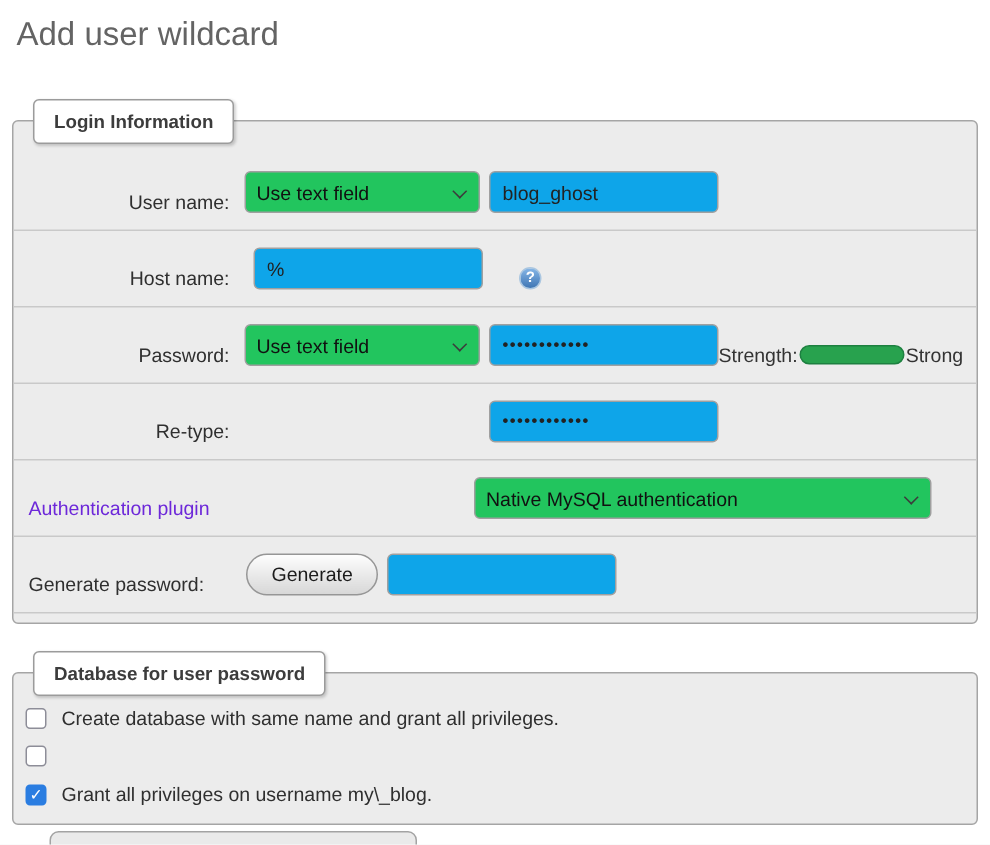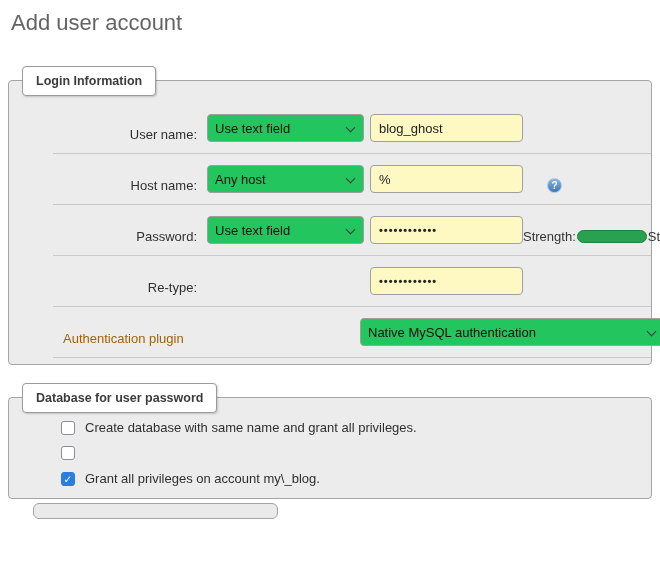--- a/index.html
+++ b/index.html
@@ -2,44 +2,44 @@
 <html><head>
 <meta charset="utf-8">
 <style>
   * { margin:0; padding:0; box-sizing:border-box; }
   html,body { width:660px; height:563px; overflow:hidden; background:#fff;
     font-family:"Liberation Sans","DejaVu Sans",sans-serif; font-size:13px; color:#2f2f2f; }
 
   .page-title { font-size:22px; font-weight:400; color:#646464; padding:10px 0 0 11px; }
 
   .pma-fieldset { position:relative; margin-left:8px; width:644px;
-    background:#ececec; border:1px solid #a5a5a5; border-radius:4px;padding-left:44px; }
+    background:#ececec; border:1px solid #a5a5a5; border-radius:4px; }
   .fieldset-login { margin-top:44px; }
   .fieldset-db { margin-top:32px; }
   .pma-legend { position:absolute; top:-15px; left:13px; background:#fff;
     border:1px solid #9b9b9b; border-radius:4px; padding:7px 13px;
     font-size:12.5px; font-weight:bold; color:#3c3c3c; box-shadow:1px 1px 2px rgba(0,0,0,0.18); }
 
   .login-body { padding:22px 0 6px 0; }
   .form-row { display:flex; align-items:flex-end; padding:11px 10px; border-bottom:1px solid #c9c9c9; }
   .row-label { width:134px; text-align:right; margin-right:10px; color:#2f2f2f; flex:none; }
-  .row-label-left { width:287px; text-align:left; margin-right:10px; color:#a16207; flex:none; }
+  .row-label-left { width:287px; text-align:left; margin-right:10px; color:#6d28d9; flex:none; }
   .row-label-gen { width:136px; text-align:left; color:#2f2f2f; flex:none; }
 
   .select-wrap { position:relative; flex:none; }
   select.pma-select { -webkit-appearance:none; appearance:none; width:157px; height:28px;
     border:1px solid #9f9f9f; border-radius:4px; background:#22c55e; padding:0 24px 0 7px;
     font-family:inherit; font-size:13px; color:#111; }
   select.pma-select.wide { width:305px; }
   .chevron { position:absolute; right:10px; top:10px; width:7px; height:7px;
     border-right:1.6px solid #3c3c3c; border-bottom:1.6px solid #3c3c3c;
     transform:rotate(45deg); pointer-events:none; }
 
   input.pma-input { width:153px; height:28px; border:1px solid #a0a0a0; border-radius:4px;
-    background:#fef9c3; padding:0 8px; font-family:inherit; font-size:13px; color:#222; margin-left:6px; }
+    background:#0ea5e9; padding:0 8px; font-family:inherit; font-size:13px; color:#222; margin-left:6px; }
   input.pma-pass { letter-spacing:1px; font-size:11px; font-weight:bold; }
   .spacer-select { width:157px; flex:none; }
 
   .strength { display:flex; align-items:center; margin-left:0; color:#333; }
   .strength-bar { width:70px; height:13px; border-radius:7px; background:#28a24e;
     border:1px solid #1d8040; margin:0 1px; }
 
   .help-icon { width:15px; height:15px; border-radius:50%; margin-left:24px;
     background:linear-gradient(#85b5e6,#3f76b4); border:1px solid #aac6e0;
     color:#fff; font-size:10px; font-weight:bold; text-align:center; line-height:14px; flex:none; cursor:pointer; }
@@ -56,45 +56,39 @@
   .checkbox.checked { background:#2a7de1; border:1.5px solid #2a7de1;
     color:#fff; font-size:10.5px; font-weight:bold; text-align:center; line-height:13px; }
   .check-label { margin-left:10px; color:#2f2f2f; }
 
   .next-legend-partial { margin:4px 0 0 33px; width:245px; height:16px;
     background:#eaeaea; border:1px solid #a3a3a3; border-radius:6px; }
 </style>
 </head>
 <body>
 
-<h1 class="page-title">Add user account</h1>
+<h1 class="page-title">Add user wildcard</h1>
 
 <div class="pma-fieldset fieldset-login">
   <div class="pma-legend">Login Information</div>
   <div class="login-body">
 
     <div class="form-row">
       <div class="row-label">User name:</div>
       <div class="select-wrap">
         <select class="pma-select">
           <option>Use text field</option>
         </select>
         <span class="chevron"></span>
       </div>
       <input class="pma-input" value="blog_ghost" style="">
     </div>
 
     <div class="form-row">
       <div class="row-label">Host name:</div>
-      <div class="select-wrap">
-        <select class="pma-select">
-          <option>Any host</option>
-        </select>
-        <span class="chevron"></span>
-      </div>
       <input class="pma-input" value="%" style="">
       <div class="help-icon">?</div>
     </div>
 
     <div class="form-row">
       <div class="row-label">Password:</div>
       <div class="select-wrap">
         <select class="pma-select">
           <option>Use text field</option>
         </select>
@@ -117,20 +111,25 @@
     <div class="form-row">
       <div class="row-label-left">Authentication plugin</div>
       <div class="select-wrap">
         <select class="pma-select wide">
           <option>Native MySQL authentication</option>
         </select>
         <span class="chevron"></span>
       </div>
     </div>
 
+    <div class="form-row" style="border-bottom:1px solid #c9c9c9;">
+      <div class="row-label-gen">Generate password:</div>
+      <button class="gen-button">Generate</button>
+      <input class="pma-input gen-input-offset" value="" style="">
+    </div>
 
   </div>
 </div>
 
 <div class="pma-fieldset fieldset-db">
   <div class="pma-legend">Database for user password</div>
   <div class="db-body">
 
     <div class="check-row">
       <div class="checkbox"></div>
@@ -138,19 +137,19 @@
     </div>
 
     <div class="check-row">
       <div class="checkbox"></div>
     </div>
 
     <div class="check-row" style="margin-bottom:2px;">
       <div class="checkbox checked">
         <span>✓</span>
       </div>
-      <div class="check-label">Grant all privileges on account my\_blog.</div>
+      <div class="check-label">Grant all privileges on username my\_blog.</div>
     </div>
 
   </div>
 </div>
 
 <div class="next-legend-partial"></div>
 
 </body></html>

